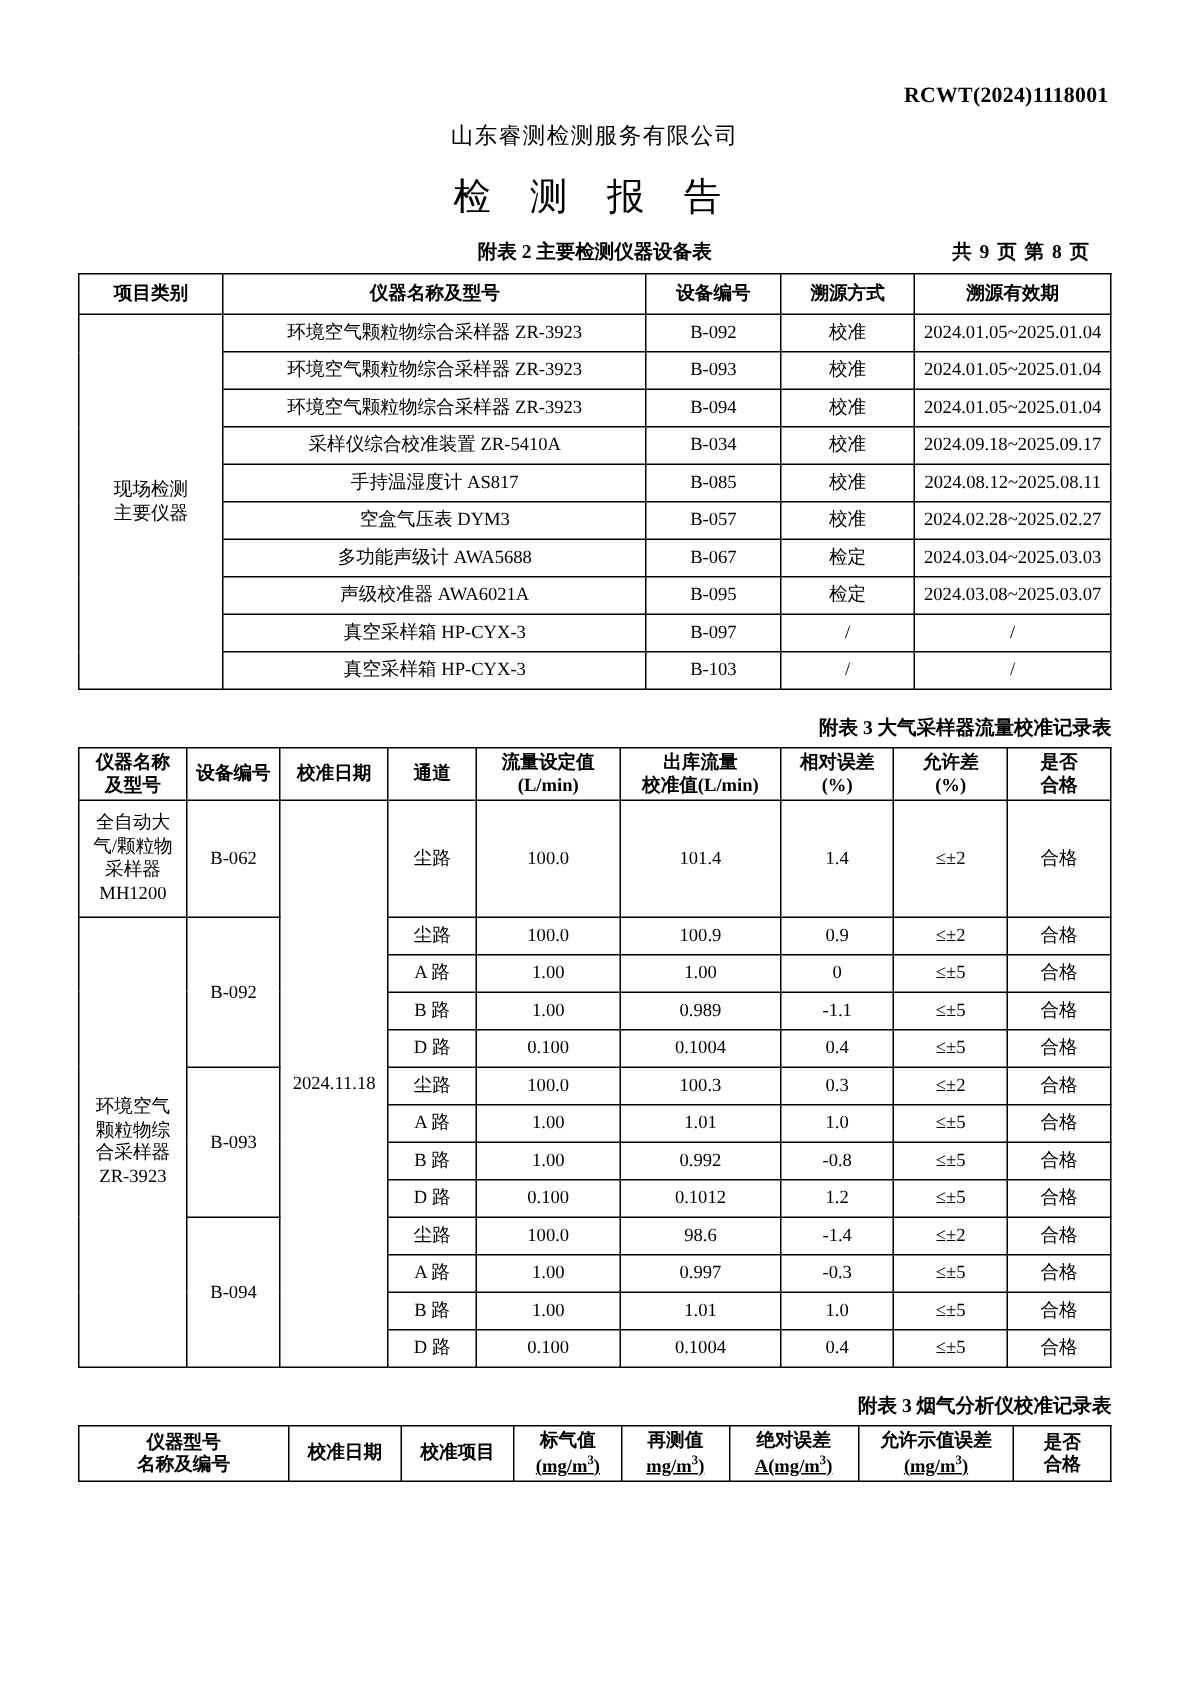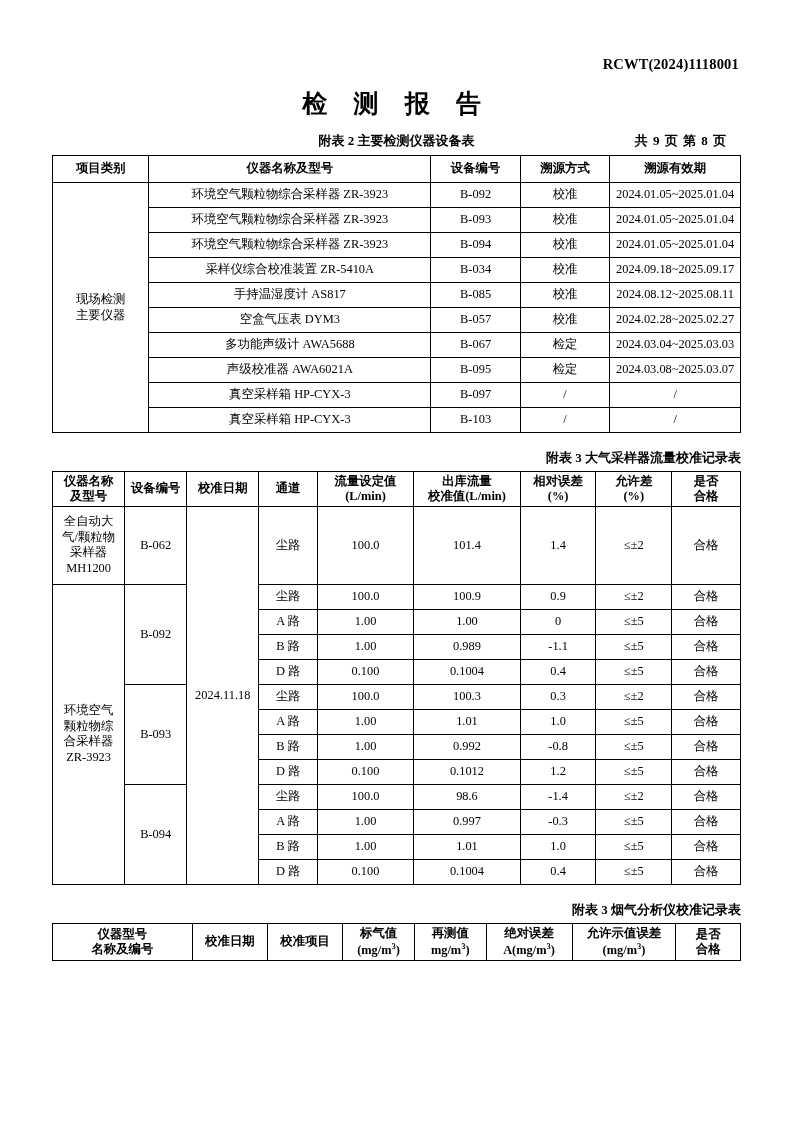--- a/index.html
+++ b/index.html
@@ -29,21 +29,21 @@
   }
   .company {
     text-align: center;
     font-size: 15px;
     margin-top: 8px;
     letter-spacing: 1px;
   }
   .report-title {
     text-align: center;
     font-size: 25px;
-    font-weight: bold;
+    font-weight: normal;
     letter-spacing: 10px;
     margin-top: 14px;
   }
   .subhead-row {
     position: relative;
     margin-top: 12px;
     height: 20px;
   }
   .subhead-center {
     text-align: center;
@@ -82,29 +82,30 @@
     font-weight: bold;
     margin-top: 16px;
     margin-bottom: 4px;
   }
   .t3 td { height: 25px; }
   .t3 .hdr td { font-weight: bold; line-height: 1.2; height: 20px; }
   .t4 td { height: 26px; }
   .t4 .hdr td { font-weight: bold; line-height: 1.2; }
   .vcell { font-weight: normal; }
   sup { font-size: 8.5px; }
-  .nowrap { white-space: nowrap; }
+  .nowrap { white-space: nowrap; text-decoration: underline; }
 </style>
 </head>
 <body>
 
 <div class="page">
 
   <div class="doc-code">RCWT(2024)1118001</div>
 
+  <div class="company">山东睿测检测服务有限公司</div>
 
   <div class="report-title">检 测 报 告</div>
 
   <div class="subhead-row">
     <div class="subhead-center">附表 2  主要检测仪器设备表</div>
     <div class="pageinfo">共 9 页   第 8 页</div>
   </div>
 
   <table class="t2">
     <colgroup>

